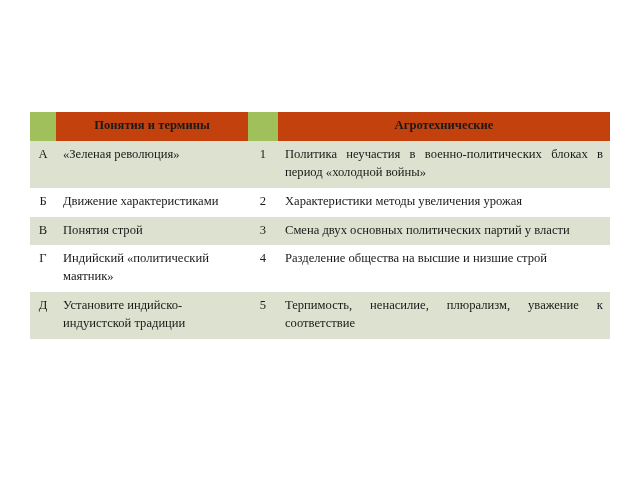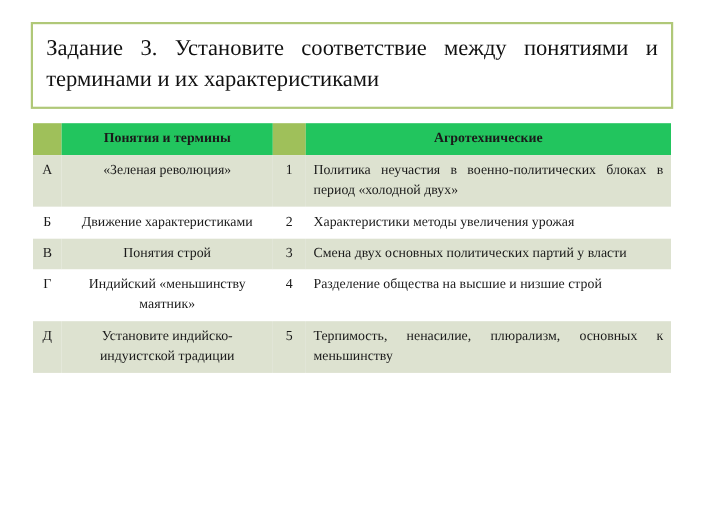--- a/index.html
+++ b/index.html
@@ -64,21 +64,21 @@
     vertical-align: top;
     padding: 5px 7px 6px 7px;
     font-size: 12.6px;
     line-height: 1.42;
     color: #1a1a1a;
     border: none;
     box-sizing: border-box;
   }
 
   thead th {
-    background: #22c55e;
+    background: #c2410c;
     font-weight: bold;
     text-align: center;
     font-size: 13px;
     padding-top: 7px;
     padding-bottom: 7px;
     border-right: 2px solid #ffffff;
   }
   thead th:last-child { border-right: none; }
   thead th.blank-head { background: #9fc05a; }
 
@@ -92,37 +92,34 @@
   tbody tr.plain td { background: #ffffff; }
 
   td.cell-letter,
   td.cell-num {
     text-align: center;
     padding-left: 2px;
     padding-right: 2px;
   }
 
   td.cell-term {
-    text-align: center;
+    text-align: left;
   }
 
   td.cell-charact {
     text-align: justify;
     text-align-last: left;
     text-justify: inter-word;
   }
 </style>
 </head>
 <body>
 
 <div class="slide">
 
-  <div class="title-box">
-    <p class="title-text">Задание 3. Установите соответствие между понятиями и терминами и их характеристиками</p>
-  </div>
 
   <table class="match-table">
     <colgroup>
       <col class="c-letter">
       <col class="c-term">
       <col class="c-num">
       <col class="c-charact">
     </colgroup>
     <thead>
       <tr>
@@ -130,42 +127,42 @@
         <th>Понятия и термины</th>
         <th class="blank-head"></th>
         <th>Агротехнические</th>
       </tr>
     </thead>
     <tbody>
       <tr class="tint">
         <td class="cell-letter">А</td>
         <td class="cell-term">«Зеленая революция»</td>
         <td class="cell-num">1</td>
-        <td class="cell-charact">Политика неучастия в военно-политических блоках в период «холодной двух»</td>
+        <td class="cell-charact">Политика неучастия в военно-политических блоках в период «холодной войны»</td>
       </tr>
       <tr class="plain">
         <td class="cell-letter">Б</td>
         <td class="cell-term">Движение характеристиками</td>
         <td class="cell-num">2</td>
         <td class="cell-charact">Характеристики методы увеличения урожая</td>
       </tr>
       <tr class="tint">
         <td class="cell-letter">В</td>
         <td class="cell-term">Понятия строй</td>
         <td class="cell-num">3</td>
         <td class="cell-charact">Смена двух основных политических партий у власти</td>
       </tr>
       <tr class="plain">
         <td class="cell-letter">Г</td>
-        <td class="cell-term">Индийский «меньшинству маятник»</td>
+        <td class="cell-term">Индийский «политический маятник»</td>
         <td class="cell-num">4</td>
         <td class="cell-charact">Разделение общества на высшие и низшие строй</td>
       </tr>
       <tr class="tint">
         <td class="cell-letter">Д</td>
         <td class="cell-term">Установите индийско-индуистской традиции</td>
         <td class="cell-num">5</td>
-        <td class="cell-charact">Терпимость, ненасилие, плюрализм, основных к меньшинству</td>
+        <td class="cell-charact">Терпимость, ненасилие, плюрализм, уважение к соответствие</td>
       </tr>
     </tbody>
   </table>
 
 </div>
 
 </body></html>

